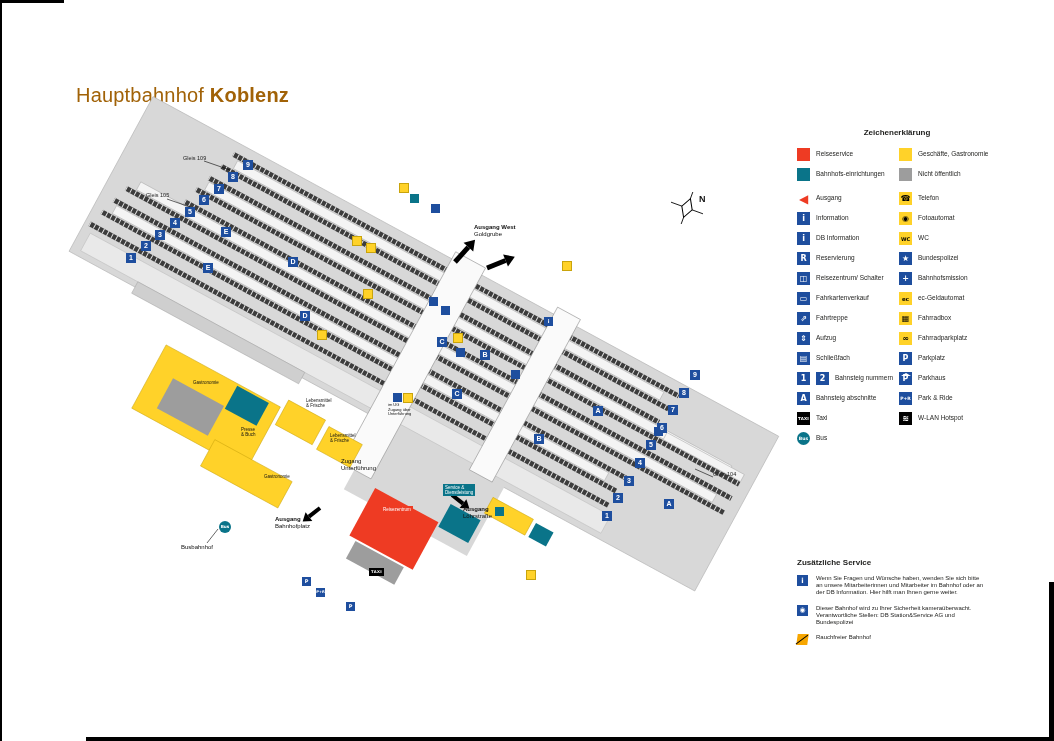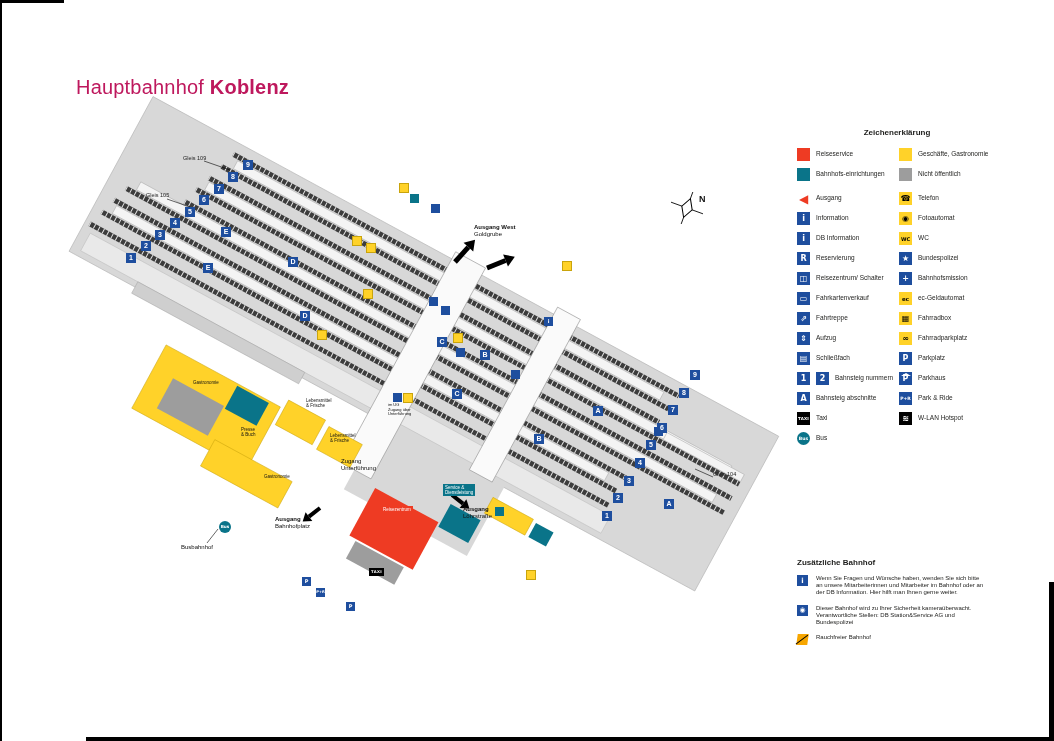--- a/index.html
+++ b/index.html
@@ -7,21 +7,21 @@
   .page{position:relative;width:1054px;height:741px;background:#fff;}
 
   
   .edge{position:absolute;background:#000;}
   .edge-l{left:0;top:0;width:2px;height:741px;}
   .edge-tl{left:0;top:0;width:64px;height:3px;}
   .edge-b{left:86px;top:737px;width:968px;height:4px;}
   .edge-r{left:1049px;top:582px;width:5px;height:159px;}
 
   
-  .title{position:absolute;left:76px;top:76px;font-size:20px;color:#be185d;letter-spacing:.2px;}
+  .title{position:absolute;left:76px;top:84px;font-size:20px;color:#a16207;letter-spacing:.2px;}
   .title .bold{font-weight:bold;}
 
   
   .db-logo{position:absolute;left:916px;top:68px;width:58px;height:40px;border:4px solid #e2001a;
            border-radius:9px;background:#fff;display:flex;align-items:center;justify-content:center;}
   .db-logo span{color:#e2001a;font-weight:bold;font-size:26px;letter-spacing:-1px;
                 font-family:"Liberation Sans",sans-serif;}
 
   
   .map{position:absolute;left:0;top:0;width:1054px;height:741px;}
@@ -447,21 +447,21 @@
           <span class="lg-label">Park &amp; Ride</span>
         </div>
         <div class="lg-row">
           <span class="lg-icon ic-black">≋</span>
           <span class="lg-label">W-LAN Hotspot</span>
         </div>
       </div>
   </div>
 
   <div class="notes">
-    <div class="notes-title">Zusätzliche Bahnhof</div>
+    <div class="notes-title">Zusätzliche Service</div>
     <div id="notes-items">
         <div class="nt-row">
           <span class="nt-icon ic-blue">i</span>
           <span class="nt-text">Wenn Sie Fragen und Wünsche haben, wenden Sie sich bitte an unsere Mitarbeiterinnen und Mitarbeiter im Bahnhof oder an der DB Information. Hier hilft man Ihnen gerne weiter.</span>
         </div>
         <div class="nt-row">
           <span class="nt-icon ic-blue">◉</span>
           <span class="nt-text">Dieser Bahnhof wird zu Ihrer Sicherheit kameraüberwacht. Verantwortliche Stellen: DB Station&amp;Service AG und Bundespolizei</span>
         </div>
         <div class="nt-row">

